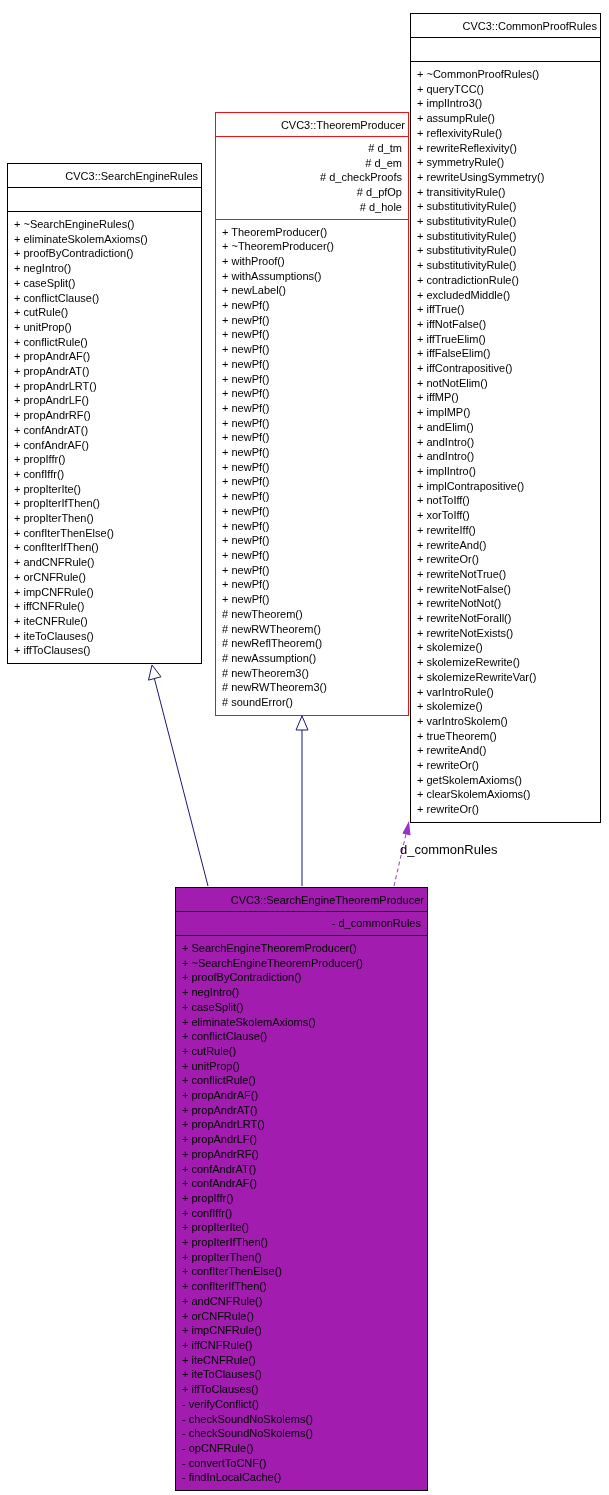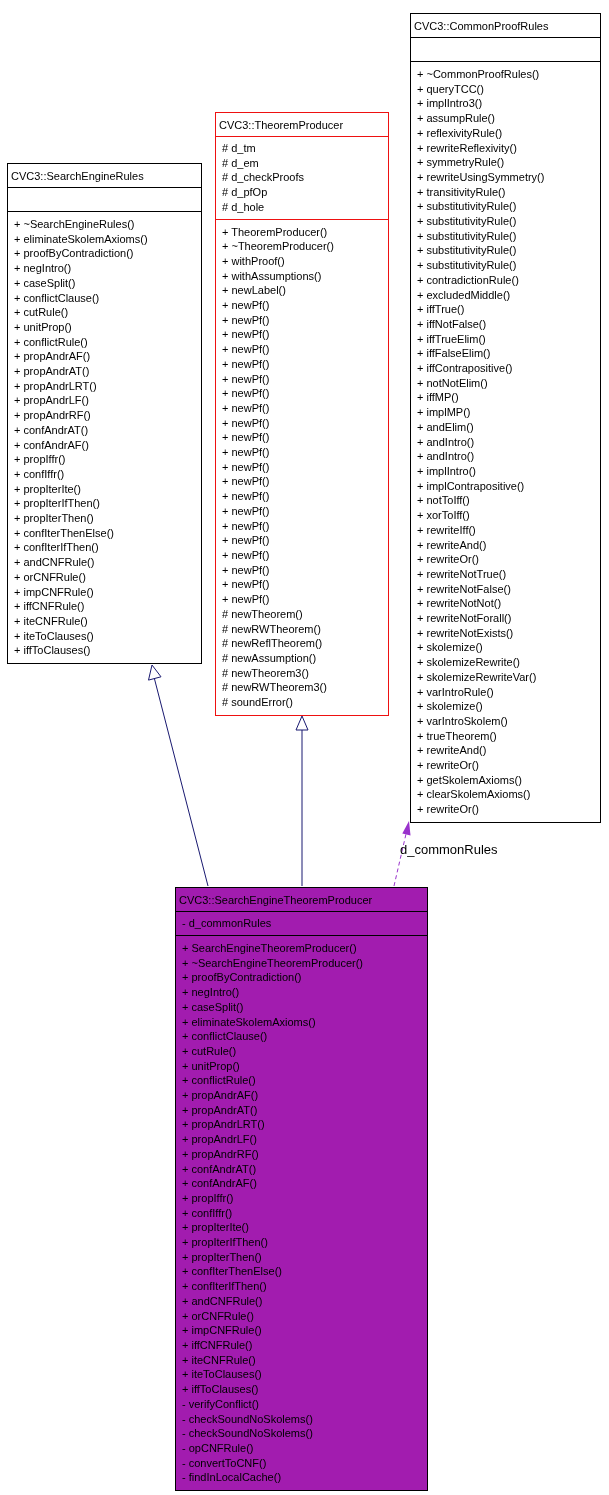--- a/index.html
+++ b/index.html
@@ -24,29 +24,30 @@
   .uml-class {
     position: absolute;
     box-sizing: border-box;
     background: #ffffff;
     border: 1px solid #000000;
     color: #000000;
     font-size: 11px;
   }
   .uml-class .title {
     border-bottom: 1px solid #000000;
-    text-align: left;
+    text-align: right;
     padding: 5px 3px 4px 3px;
     line-height: 14px;
     white-space: nowrap;
   }
   .uml-class .attrs {
     border-bottom: 1px solid #000000;
     padding: 4px 6px;
     min-height: 15px;
+    text-align: right;
   }
   .uml-class .methods {
     padding: 5px 6px;
   }
   .member {
     line-height: 14.7px;
     white-space: nowrap;
   }
   .uml-class.red-outline { border-color: #ee1111; }
   .uml-class.red-outline .title,
@@ -116,21 +117,21 @@
         <div class="member">+ andCNFRule()</div>
         <div class="member">+ orCNFRule()</div>
         <div class="member">+ impCNFRule()</div>
         <div class="member">+ iffCNFRule()</div>
         <div class="member">+ iteCNFRule()</div>
         <div class="member">+ iteToClauses()</div>
         <div class="member">+ iffToClauses()</div>
       </div>
   </div>
 
-  <div class="uml-class red-outline" style="left:215px; top:112px; width:174px;">
+  <div class="uml-class red-outline" style="left:215px; top:112px; width:194px;">
     <div class="title">CVC3::TheoremProducer</div>
     <div class="attrs">
         <div class="member"># d_tm</div>
         <div class="member"># d_em</div>
         <div class="member"># d_checkProofs</div>
         <div class="member"># d_pfOp</div>
         <div class="member"># d_hole</div>
       </div>
     <div class="methods">
         <div class="member">+ TheoremProducer()</div>

